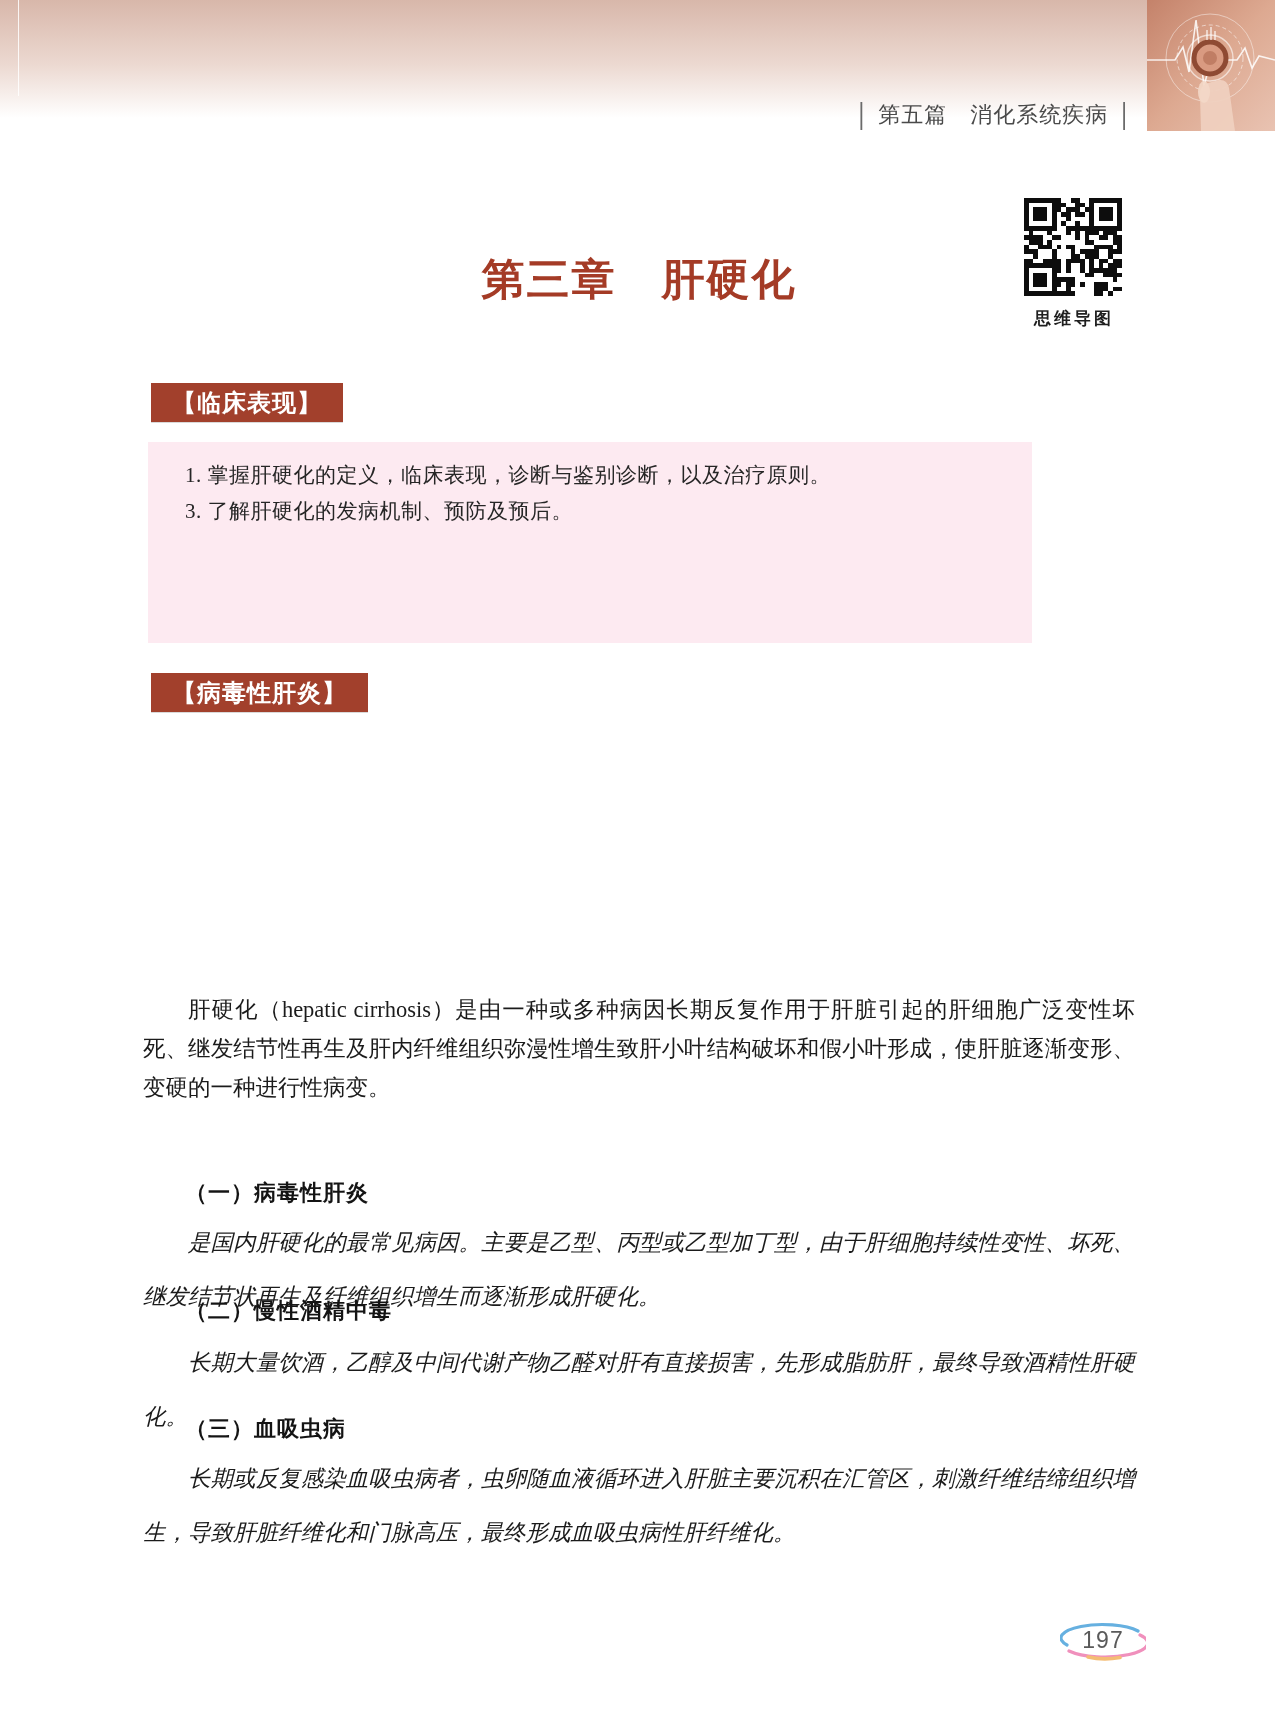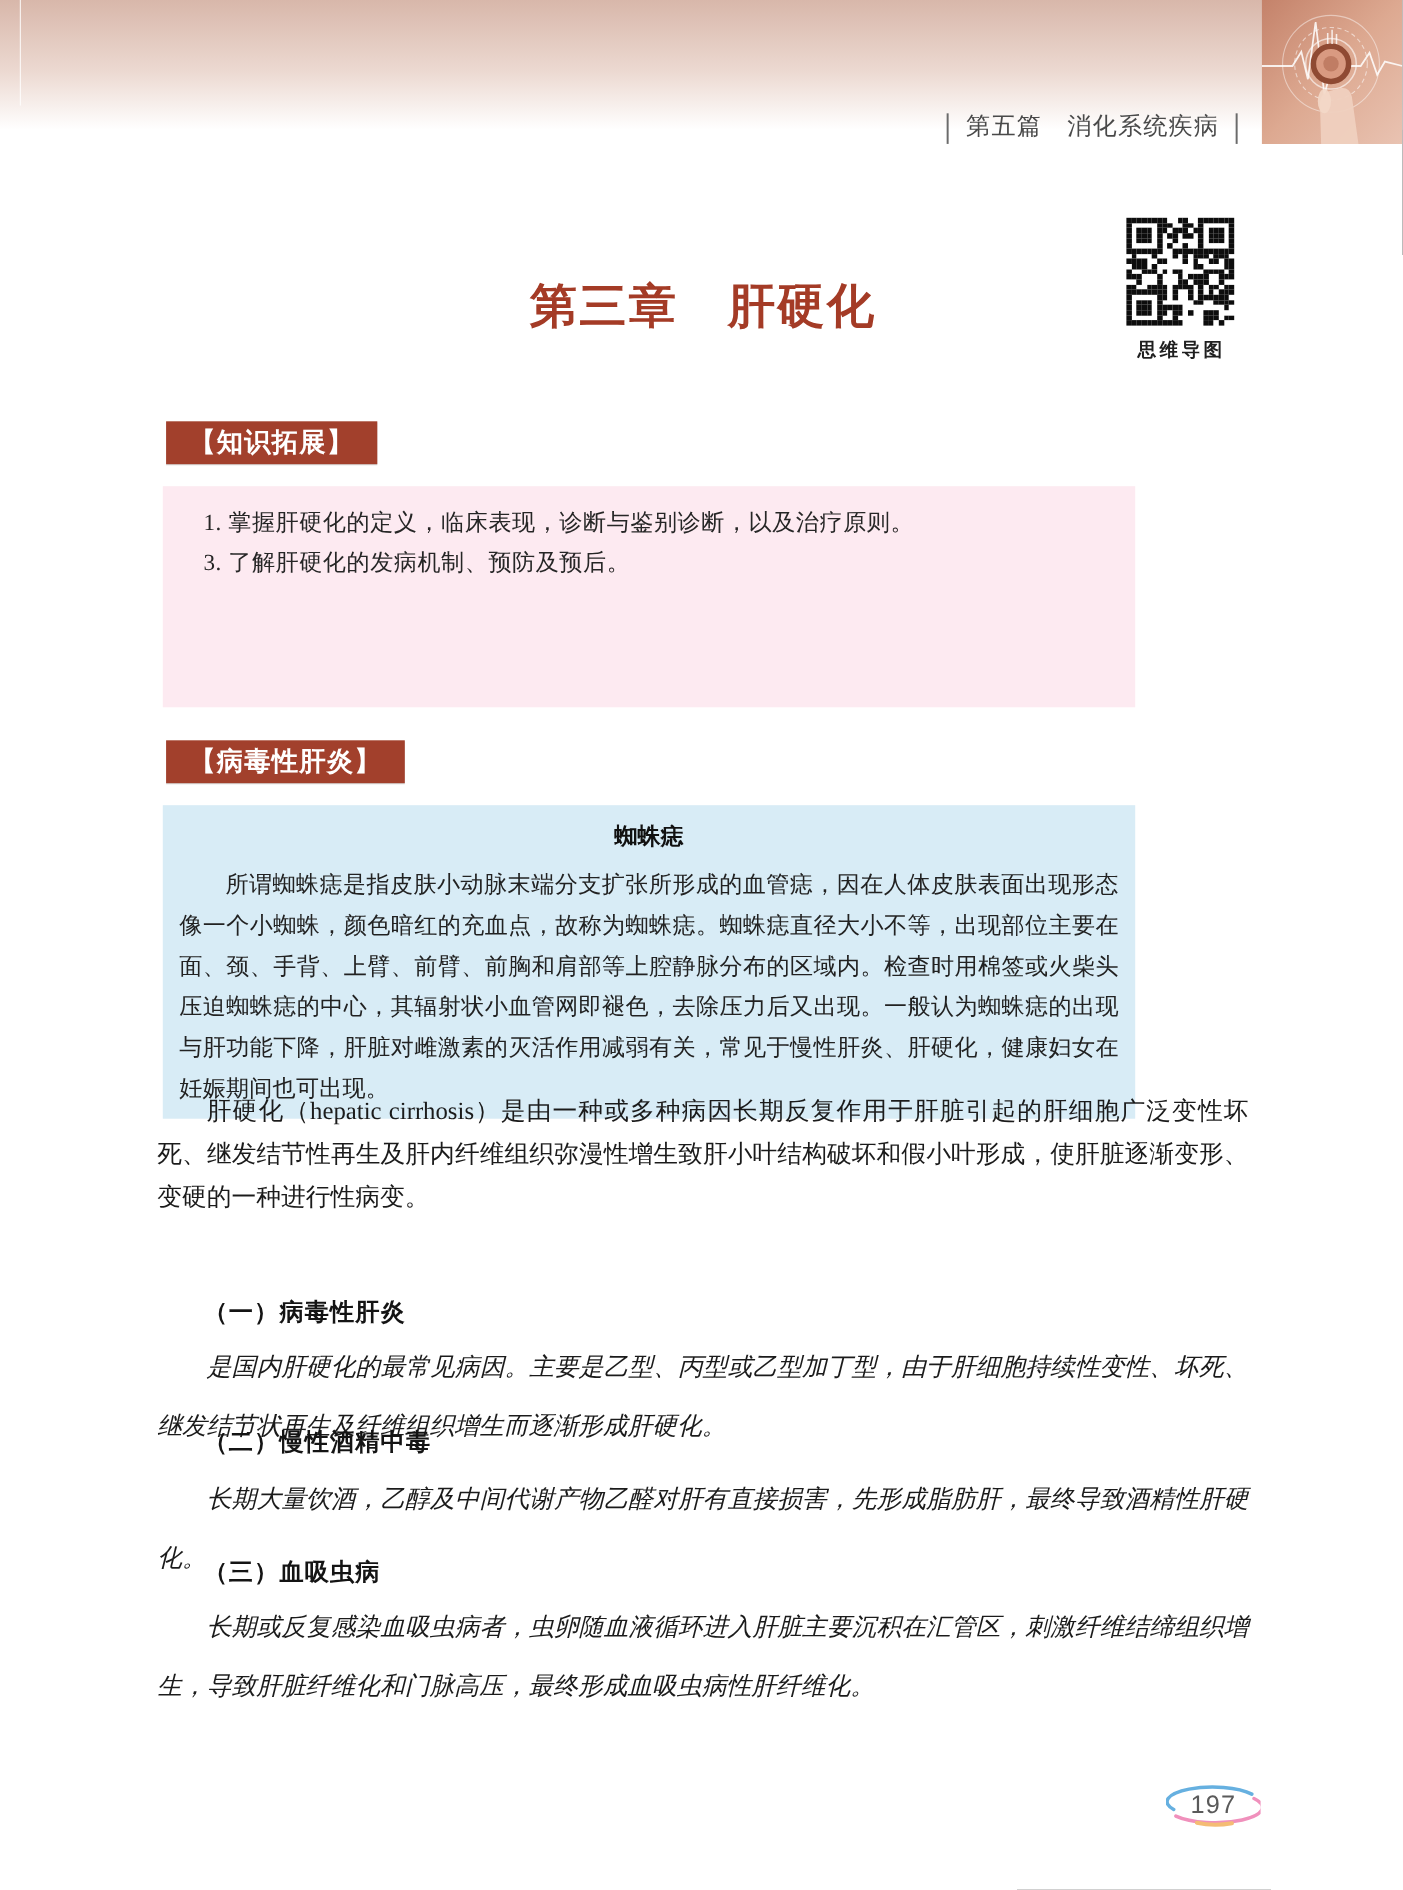--- a/index.html
+++ b/index.html
@@ -349,33 +349,29 @@
         <i style="grid-column:16;grid-row:21"></i>
         <i style="grid-column:17;grid-row:21"></i>
         <i style="grid-column:19;grid-row:21"></i>
       </div>
     <div class="qr-caption">思维导图</div>
   </div>
 
   <div class="chapter-title">第三章　肝硬化</div>
 
   <div class="sec-head-wrap pos-objectives">
-    <span class="sec-head">【知识拓展】</span>
+    <span class="sec-head">【临床表现】</span>
   </div>
   <div class="objectives-box">
     <div class="obj-item">1. 掌握肝硬化的定义，临床表现，诊断与鉴别诊断，以及治疗原则。</div>
     <div class="obj-item">3. 了解肝硬化的发病机制、预防及预后。</div>
   </div>
 
   <div class="sec-head-wrap pos-knowledge">
     <span class="sec-head">【病毒性肝炎】</span>
-  </div>
-  <div class="knowledge-box">
-    <div class="knowledge-title">蜘蛛痣</div>
-    <div class="knowledge-text">所谓蜘蛛痣是指皮肤小动脉末端分支扩张所形成的血管痣，因在人体皮肤表面出现形态像一个小蜘蛛，颜色暗红的充血点，故称为蜘蛛痣。蜘蛛痣直径大小不等，出现部位主要在面、颈、手背、上臂、前臂、前胸和肩部等上腔静脉分布的区域内。检查时用棉签或火柴头压迫蜘蛛痣的中心，其辐射状小血管网即褪色，去除压力后又出现。一般认为蜘蛛痣的出现与肝功能下降，肝脏对雌激素的灭活作用减弱有关，常见于慢性肝炎、肝硬化，健康妇女在妊娠期间也可出现。</div>
   </div>
 
   <div class="body-para pos-intro">肝硬化（hepatic cirrhosis）是由一种或多种病因长期反复作用于肝脏引起的肝细胞广泛变性坏死、继发结节性再生及肝内纤维组织弥漫性增生致肝小叶结构破坏和假小叶形成，使肝脏逐渐变形、变硬的一种进行性病变。</div>
 
 
   <div class="sub-title pos-sub1-t">（一）病毒性肝炎</div>
   <div class="body-para sub-text pos-sub1">是国内肝硬化的最常见病因。主要是乙型、丙型或乙型加丁型，由于肝细胞持续性变性、坏死、继发结节状再生及纤维组织增生而逐渐形成肝硬化。</div>
 
   <div class="sub-title pos-sub2-t">（二）慢性酒精中毒</div>
   <div class="body-para sub-text pos-sub2">长期大量饮酒，乙醇及中间代谢产物乙醛对肝有直接损害，先形成脂肪肝，最终导致酒精性肝硬化。</div>

